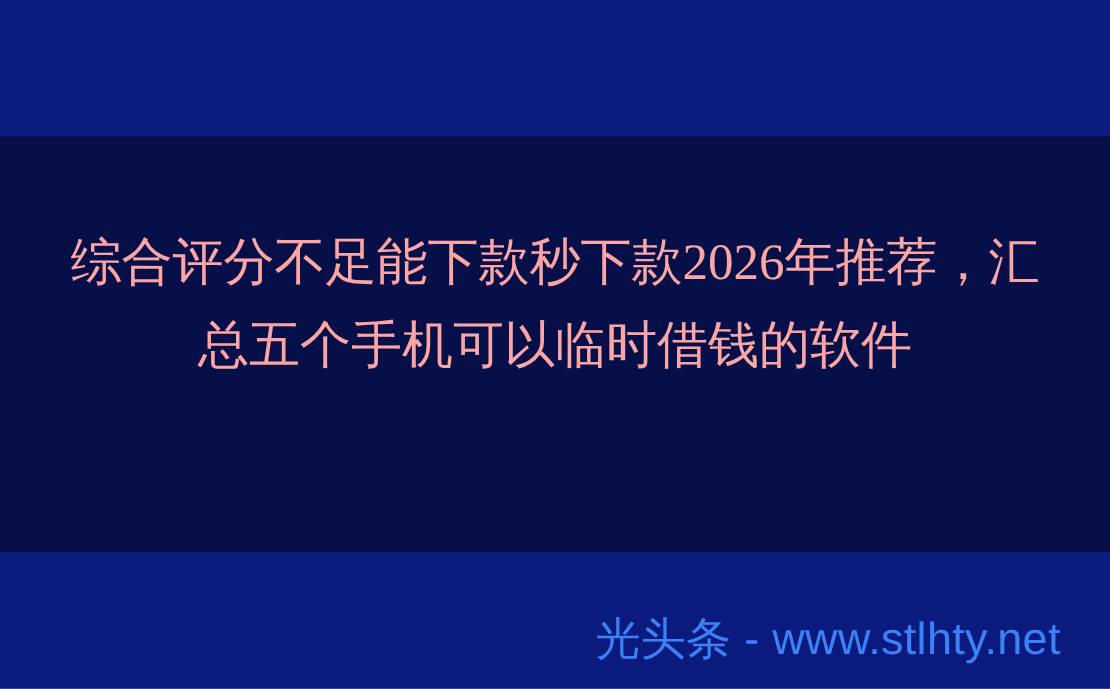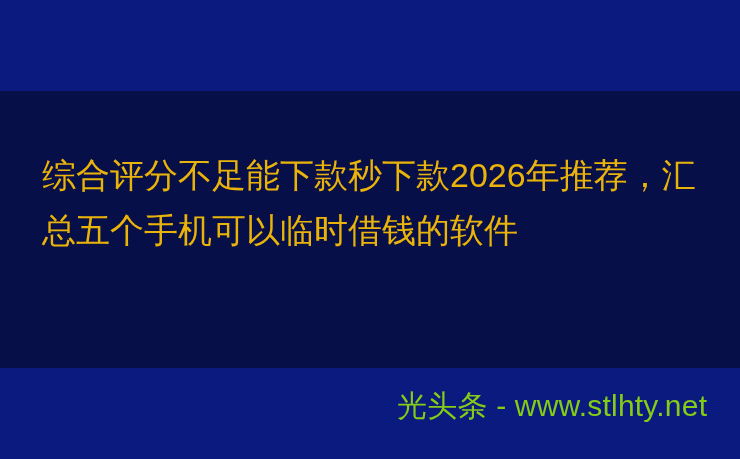--- a/index.html
+++ b/index.html
@@ -42,42 +42,43 @@
     width: 740px;
     height: 91px;
     background: #0b1a7e;
   }
   #headline {
     position: absolute;
     left: 42px;
     top: 148px;
     width: 656px;
     margin: 0;
-    font-family: Liberation Sans, sans-serif;
+    font-family: Liberation Serif, serif;
     font-size: 34px;
     font-weight: 400;
     line-height: 55px;
-    color: #eab308;
+    color: #fca5a5;
+    text-align: center;
     letter-spacing: 0px;
     white-space: pre-wrap;
   }
   #watermark {
     position: absolute;
     left: 397px;
-    top: 387px;
+    top: 408px;
     width: 326px;
     height: 38px;
     display: flex;
     align-items: center;
     justify-content: flex-start;
     font-family: "Liberation Sans", "DejaVu Sans", sans-serif;
     font-size: 30px;
     font-weight: 400;
     line-height: 38px;
-    color: #84cc16;
+    color: #3b82f6;
     white-space: nowrap;
     letter-spacing: 0.2px;
   }
 </style>
 </head>
 <body>
 
 <div id="banner">
 
   <div id="band-top"></div>

